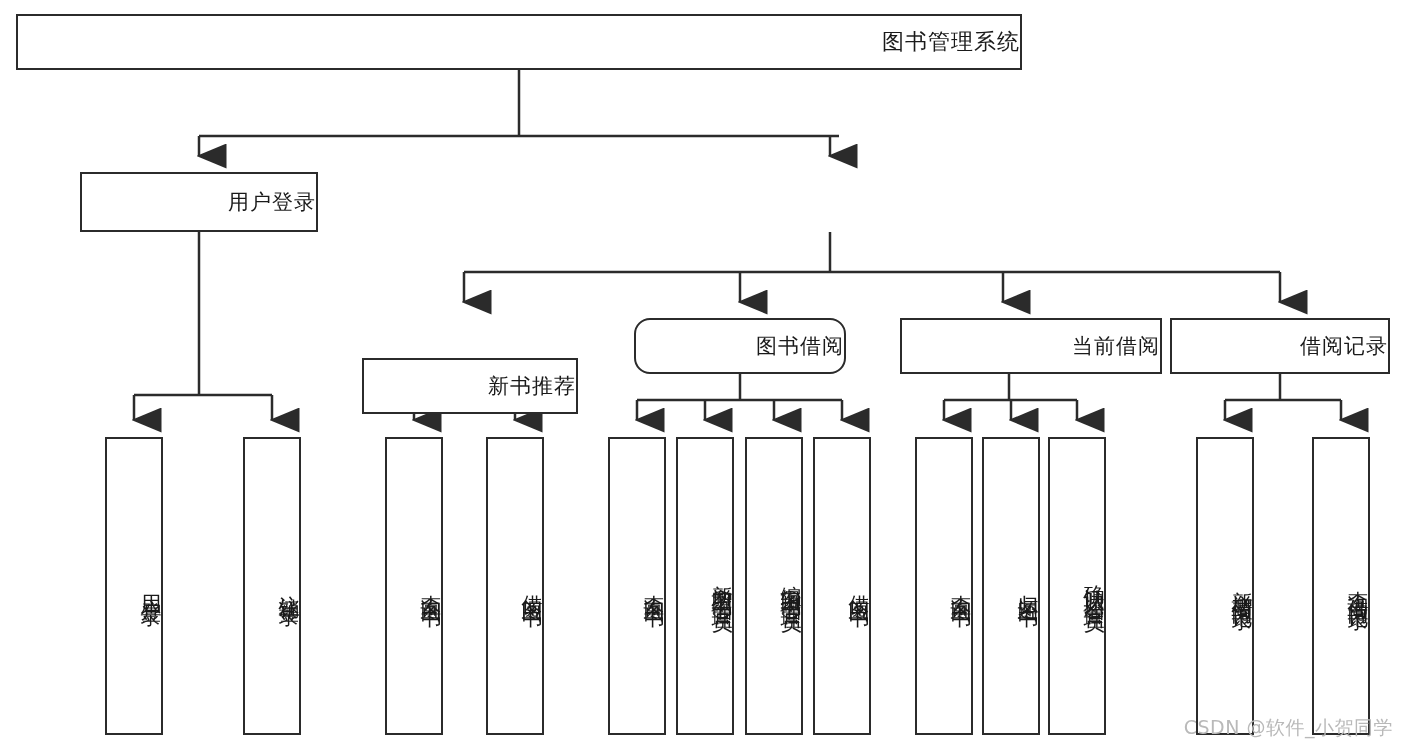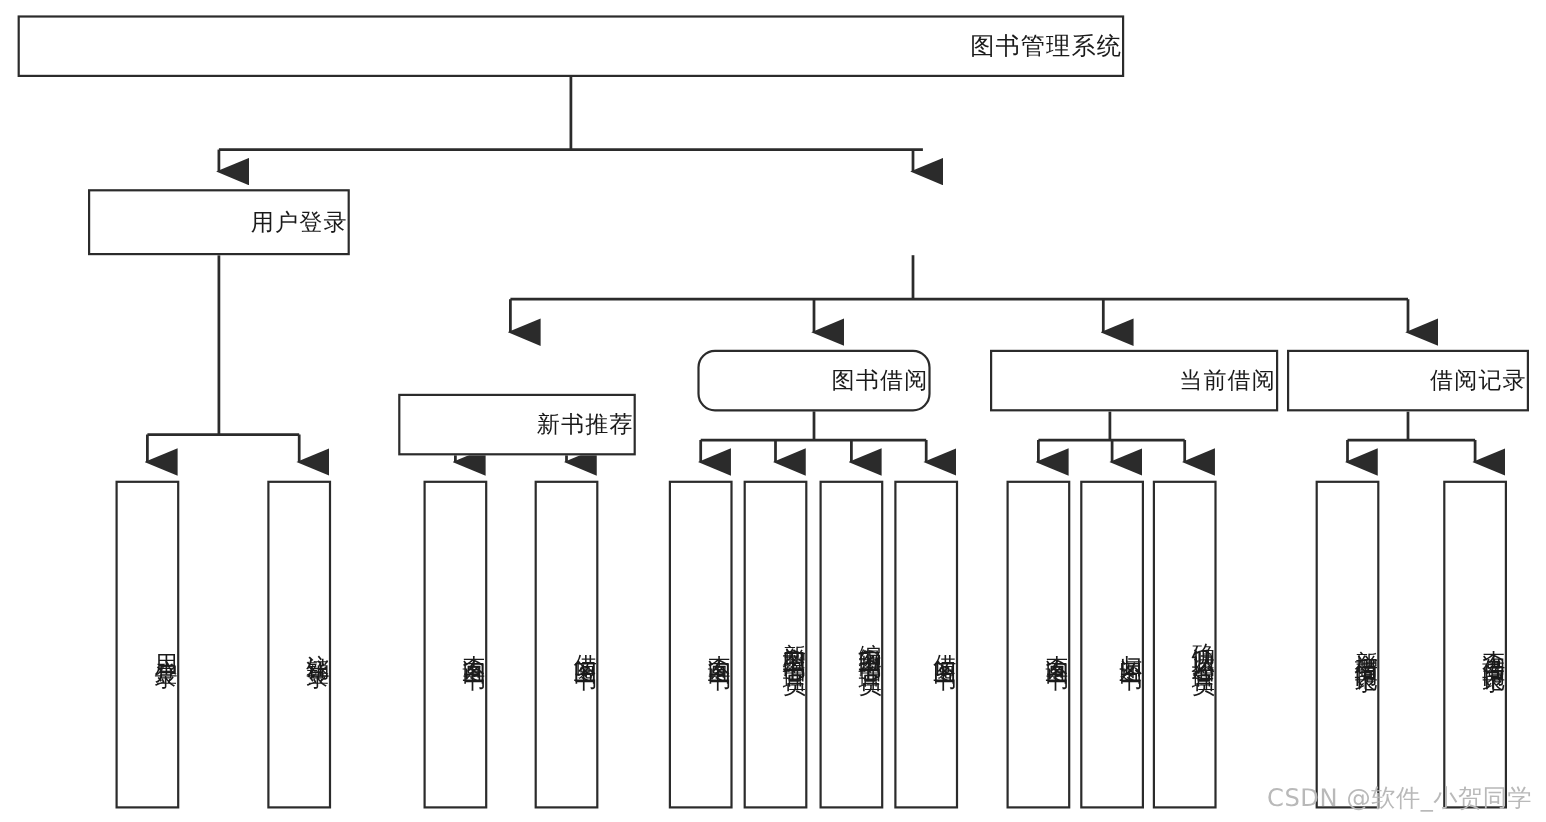--- a/index.html
+++ b/index.html
@@ -51,21 +51,21 @@
     white-space: nowrap;
     text-align: center;
   }
   .root {
     font-size: 22px;
   }
   #watermark {
     position: absolute;
     right: 12px;
     bottom: 6px;
-    font-size: 22px;
+    font-size: 19px;
     color: #b9b9b9;
     letter-spacing: 0.5px;
     white-space: nowrap;
     user-select: none;
     text-align: center;
   }
 </style>
 </head>
 <body>
 

